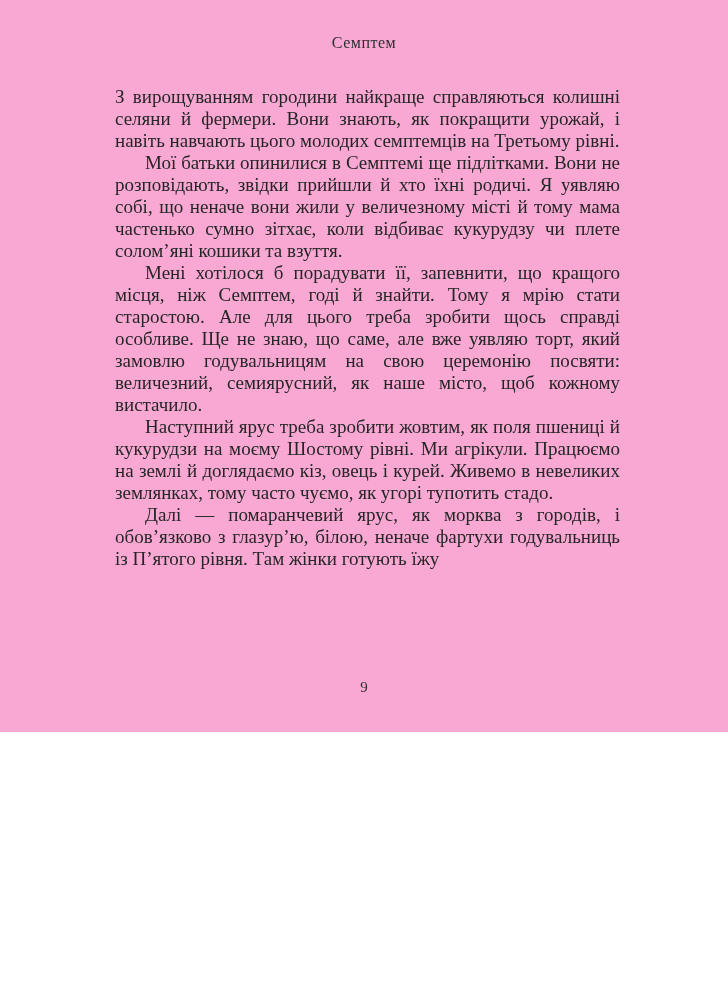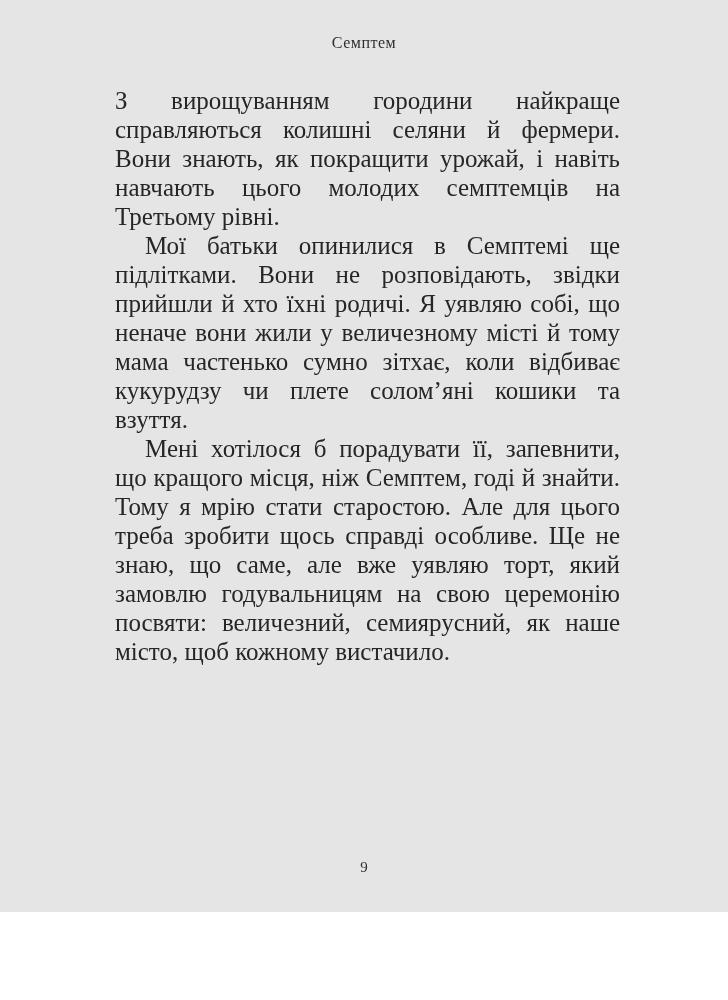--- a/index.html
+++ b/index.html
@@ -9,39 +9,39 @@
       height: 1000px;
       background: #ffffff;
       font-family: "Liberation Serif", "DejaVu Serif", serif;
       color: #262626;
       overflow: hidden;
     }
 
     .book-page {
       position: relative;
       width: 728px;
-      height: 912px;
-      background: #e5e5e5;
+      height: 732px;
+      background: #f9a8d4;
       padding: 34px 108px 0 115px;
     }
 
     .running-head {
       text-align: center;
       font-size: 16px;
       letter-spacing: 0.5px;
       color: #2e2e2e;
       margin-bottom: 34px;
       
       margin-left: -7px;
     }
 
     .text-block {
       width: 505px;
-      font-size: 25px;
-      line-height: 29px;
+      font-size: 19px;
+      line-height: 22px;
       text-align: justify;
       color: #262626;
     }
 
     .text-block p {
       text-indent: 30px;
       margin: 0;
     }
 
     .text-block p.opening {
@@ -62,17 +62,19 @@
 <body>
 
 <div class="book-page">
 
   <div class="running-head">Семптем</div>
 
   <div class="text-block">
     <p class="opening">З вирощуванням городини найкраще справляються колишні селяни й фермери. Вони знають, як покращити урожай, і навіть навчають цього молодих семптемців на Третьому рівні.</p>
     <p>Мої батьки опинилися в Семптемі ще підлітками. Вони не розповідають, звідки прийшли й хто їхні родичі. Я уявляю собі, що неначе вони жили у величезному місті й тому мама частенько сумно зітхає, коли відбиває кукурудзу чи плете солом’яні кошики та взуття.</p>
     <p>Мені хотілося б порадувати її, запевнити, що кращого місця, ніж Семптем, годі й знайти. Тому я мрію стати старостою. Але для цього треба зробити щось справді особливе. Ще не знаю, що саме, але вже уявляю торт, який замовлю годувальницям на свою церемонію посвяти: величезний, семиярусний, як наше місто, щоб кожному вистачило.</p>
+    <p>Наступний ярус треба зробити жовтим, як поля пшениці й кукурудзи на моєму Шостому рівні. Ми агрікули. Працюємо на землі й доглядаємо кіз, овець і курей. Живемо в невеликих землянках, тому часто чуємо, як угорі тупотить стадо.</p>
+    <p>Далі — помаранчевий ярус, як морква з городів, і обов’язково з глазур’ю, білою, неначе фартухи годувальниць із П’ятого рівня. Там жінки готують їжу</p>
   </div>
 
   <div class="page-number">9</div>
 
 </div>
 
 </body></html>

